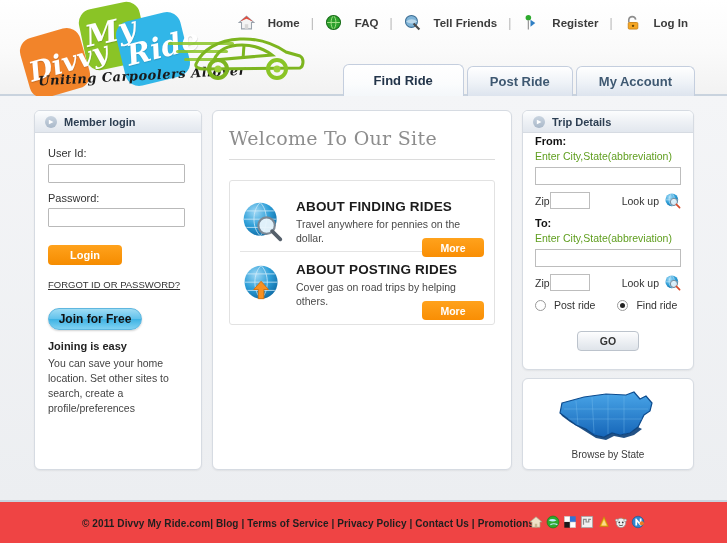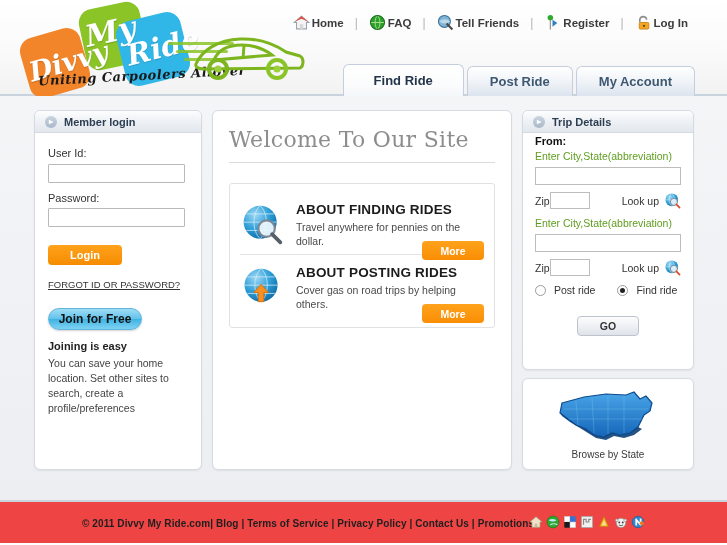--- a/index.html
+++ b/index.html
@@ -43,21 +43,21 @@
   .speedlines i:nth-child(1) { width: 66px; }
   .speedlines i:nth-child(2) { width: 52px; margin-left: 8px; }
   .speedlines i:nth-child(3) { width: 40px; margin-left: 16px; }
 
   
   .topnav {
     position: absolute; right: 30px; top: 14px;
     display: flex; align-items: center; gap: 0px;
   }
   .nav-item {
-    display: flex; align-items: center; gap: 2px;
+    display: flex; align-items: center; gap: 13px;
     padding: 0 9px; font-size: 11.5px; font-weight: bold; color: #3c3c3c;
     cursor: pointer; text-decoration: none;
   }
   .nav-sep { color: #b4b4b4; font-size: 12px; padding: 0 2px; }
   .nav-ico { width: 17px; height: 17px; display: block; }
 
   
   .tabs { position: absolute; right: 32px; top: 64px; display: flex; align-items: flex-end; }
   .tab {
     height: 30px; padding: 0 22px; line-height: 30px;
@@ -124,21 +124,21 @@
     font-family: "Liberation Sans", sans-serif;
     box-shadow: 0 1px 2px rgba(0,0,0,.18);
   }
   .join-title { margin-top: 10px; font-size: 11px; font-weight: bold; color: #222; }
   .join-text { margin-top: 4px; font-size: 10.5px; color: #444; line-height: 15px; }
 
   
   #center-panel { left: 212px; top: 14px; width: 300px; height: 360px; }
   .welcome {
     margin: 16px 16px 0 16px; padding-bottom: 10px;
-    font-family: "DejaVu Serif", serif; font-size: 22px; color: #8d8d8d;
+    font-family: "DejaVu Serif", serif; font-size: 19px; color: #8d8d8d;
     border-bottom: 1px solid #dcdcdc; letter-spacing: .3px;
   }
   .feature-box {
     margin: 20px 16px 0 16px; border: 1px solid #e2e2e2; border-radius: 3px;
     padding: 8px 10px 10px 10px; background: #fff;
   }
   .feature { display: flex; gap: 12px; padding: 10px 0 6px 0; }
   .feature + .feature { border-top: 1px solid #e4e4e4; }
   .globe { width: 44px; height: 44px; flex: 0 0 44px; position: relative; }
   .f-text { flex: 1; position: relative; padding-right: 2px; }
@@ -390,20 +390,21 @@
               </defs>
             <circle cx="11" cy="11" r="9" fill="url(#gC)"></circle>
             <g stroke="#d6eefb" stroke-width=".7" fill="none">
                 <path d="M11 2 C6 6 6 16 11 20 M11 2 C16 6 16 16 11 20 M2 11 L20 11"></path>
               </g>
             <circle cx="14" cy="14" r="5" fill="#eaf6fd" stroke="#7d8792" stroke-width="1.4" opacity=".9"></circle>
             <path d="M17.5 17.5 L22 22" stroke="#d94a2a" stroke-width="2.4" stroke-linecap="round"></path>
           </svg>
         </div>
 
+        <div class="rp-lbl-bold">To:</div>
         <div class="rp-lbl-green">Enter City,State(abbreviation)</div>
         <input class="rp-input" type="text" value="" style="">
 
         <div class="zip-row">
           <span class="zip-lbl">Zip</span>
           <input class="zip-input" type="text" value="" style="">
           <span class="lookup">Look up</span>
           <svg class="lookup-ico" viewBox="0 0 24 24">
             <defs>
                 <radialGradient id="gD" cx="35%" cy="30%" r="75%">

